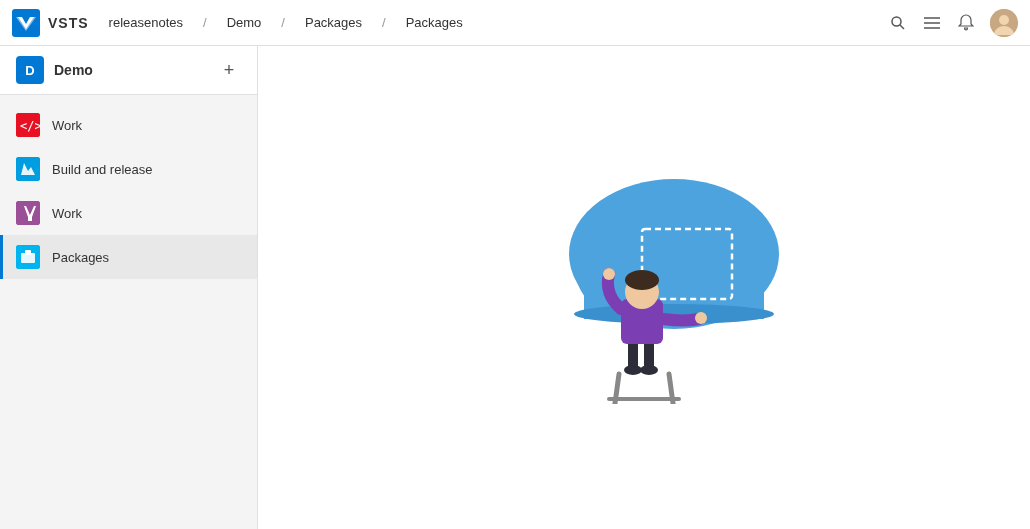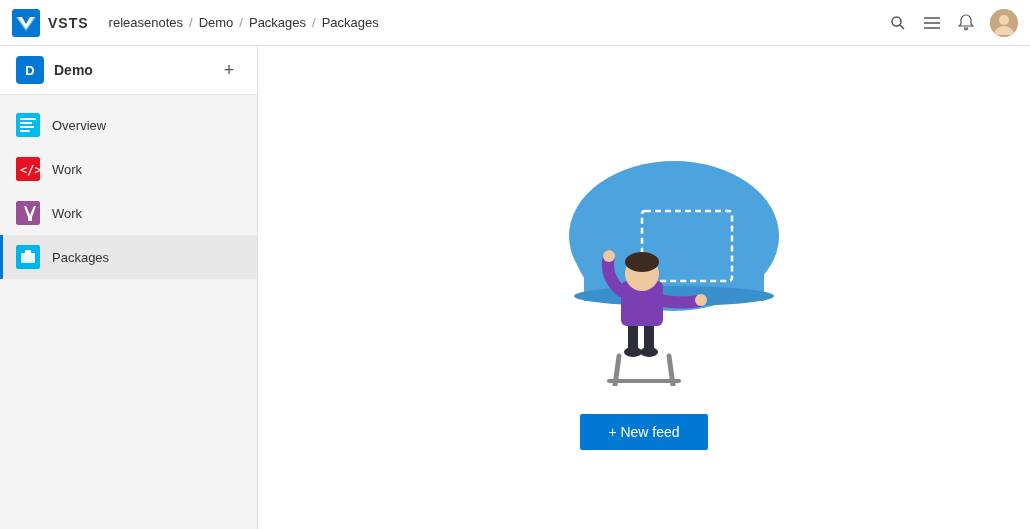--- a/index.html
+++ b/index.html
@@ -28,21 +28,21 @@
     }
     .logo-text {
       font-size: 14px;
       font-weight: 600;
       color: #333;
       letter-spacing: 1px;
     }
     .breadcrumb {
       display: flex;
       align-items: center;
-      gap: 6px;
+      gap: 20px;
       flex: 1;
       font-size: 13px;
       color: #333;
     }
     .breadcrumb-sep {
       color: #999;
     }
     .nav-icons {
       display: flex;
       align-items: center;
@@ -255,44 +255,41 @@
 
   <div class="sidebar">
     <div class="project-header">
       <div class="project-avatar">D</div>
       <span class="project-name">Demo</span>
       <div class="project-add">+</div>
     </div>
 
     <div class="nav-items">
 
-      <div class="nav-item">
-        <div class="nav-item-icon icon-overview">
-          <svg width="24" height="24" viewBox="0 0 24 24">
-            <rect width="24" height="24" rx="3" fill="#00bcf2"></rect>
-            <rect x="4" y="5" width="16" height="2" fill="white"></rect>
-            <rect x="4" y="9" width="12" height="2" fill="white"></rect>
-            <rect x="4" y="13" width="14" height="2" fill="white"></rect>
-            <rect x="4" y="17" width="10" height="2" fill="white"></rect>
-          </svg>
-        </div>
-        <span class="nav-item-label">Overview</span>
-      </div>
 
 
       <div class="nav-item">
         <div class="nav-item-icon icon-code">
           <svg width="24" height="24" viewBox="0 0 24 24">
             <rect width="24" height="24" rx="3" fill="#e81123"></rect>
             <text x="4" y="17" font-size="12" fill="white" font-family="monospace">&lt;/&gt;</text>
           </svg>
         </div>
         <span class="nav-item-label">Work</span>
       </div>
 
+      <div class="nav-item">
+        <div class="nav-item-icon icon-build">
+          <svg width="24" height="24" viewBox="0 0 24 24">
+            <rect width="24" height="24" rx="3" fill="#009de0"></rect>
+            <path d="M5 18 L8 6 L12 14 L15 10 L19 18 Z" fill="white" opacity="0.9"></path>
+          </svg>
+        </div>
+        <span class="nav-item-label">Build and release</span>
+      </div>
 
       <div class="nav-item">
         <div class="nav-item-icon icon-test">
           <svg width="24" height="24" viewBox="0 0 24 24">
             <rect width="24" height="24" rx="3" fill="#9b4f96"></rect>
             <path d="M8 5 L10 5 L14 14 L18 5 L20 5 L16 16 L16 20 L12 20 L12 16 Z" fill="white"></path>
           </svg>
         </div>
         <span class="nav-item-label">Work</span>
       </div>
@@ -349,17 +346,16 @@
         <line x1="195" y1="230" x2="210" y2="340" stroke="#888" stroke-width="5" stroke-linecap="round"></line>
 
         <line x1="135" y1="255" x2="205" y2="255" stroke="#888" stroke-width="4" stroke-linecap="round"></line>
         <line x1="132" y1="280" x2="208" y2="280" stroke="#888" stroke-width="4" stroke-linecap="round"></line>
         <line x1="129" y1="308" x2="211" y2="308" stroke="#888" stroke-width="4" stroke-linecap="round"></line>
         <line x1="127" y1="330" x2="213" y2="330" stroke="#888" stroke-width="4" stroke-linecap="round"></line>
       </svg>
     </div>
 
 
-    <button class="new-feed-btn">+ New feed</button>
 
   </div>
 
 </div>
 
 </body></html>

